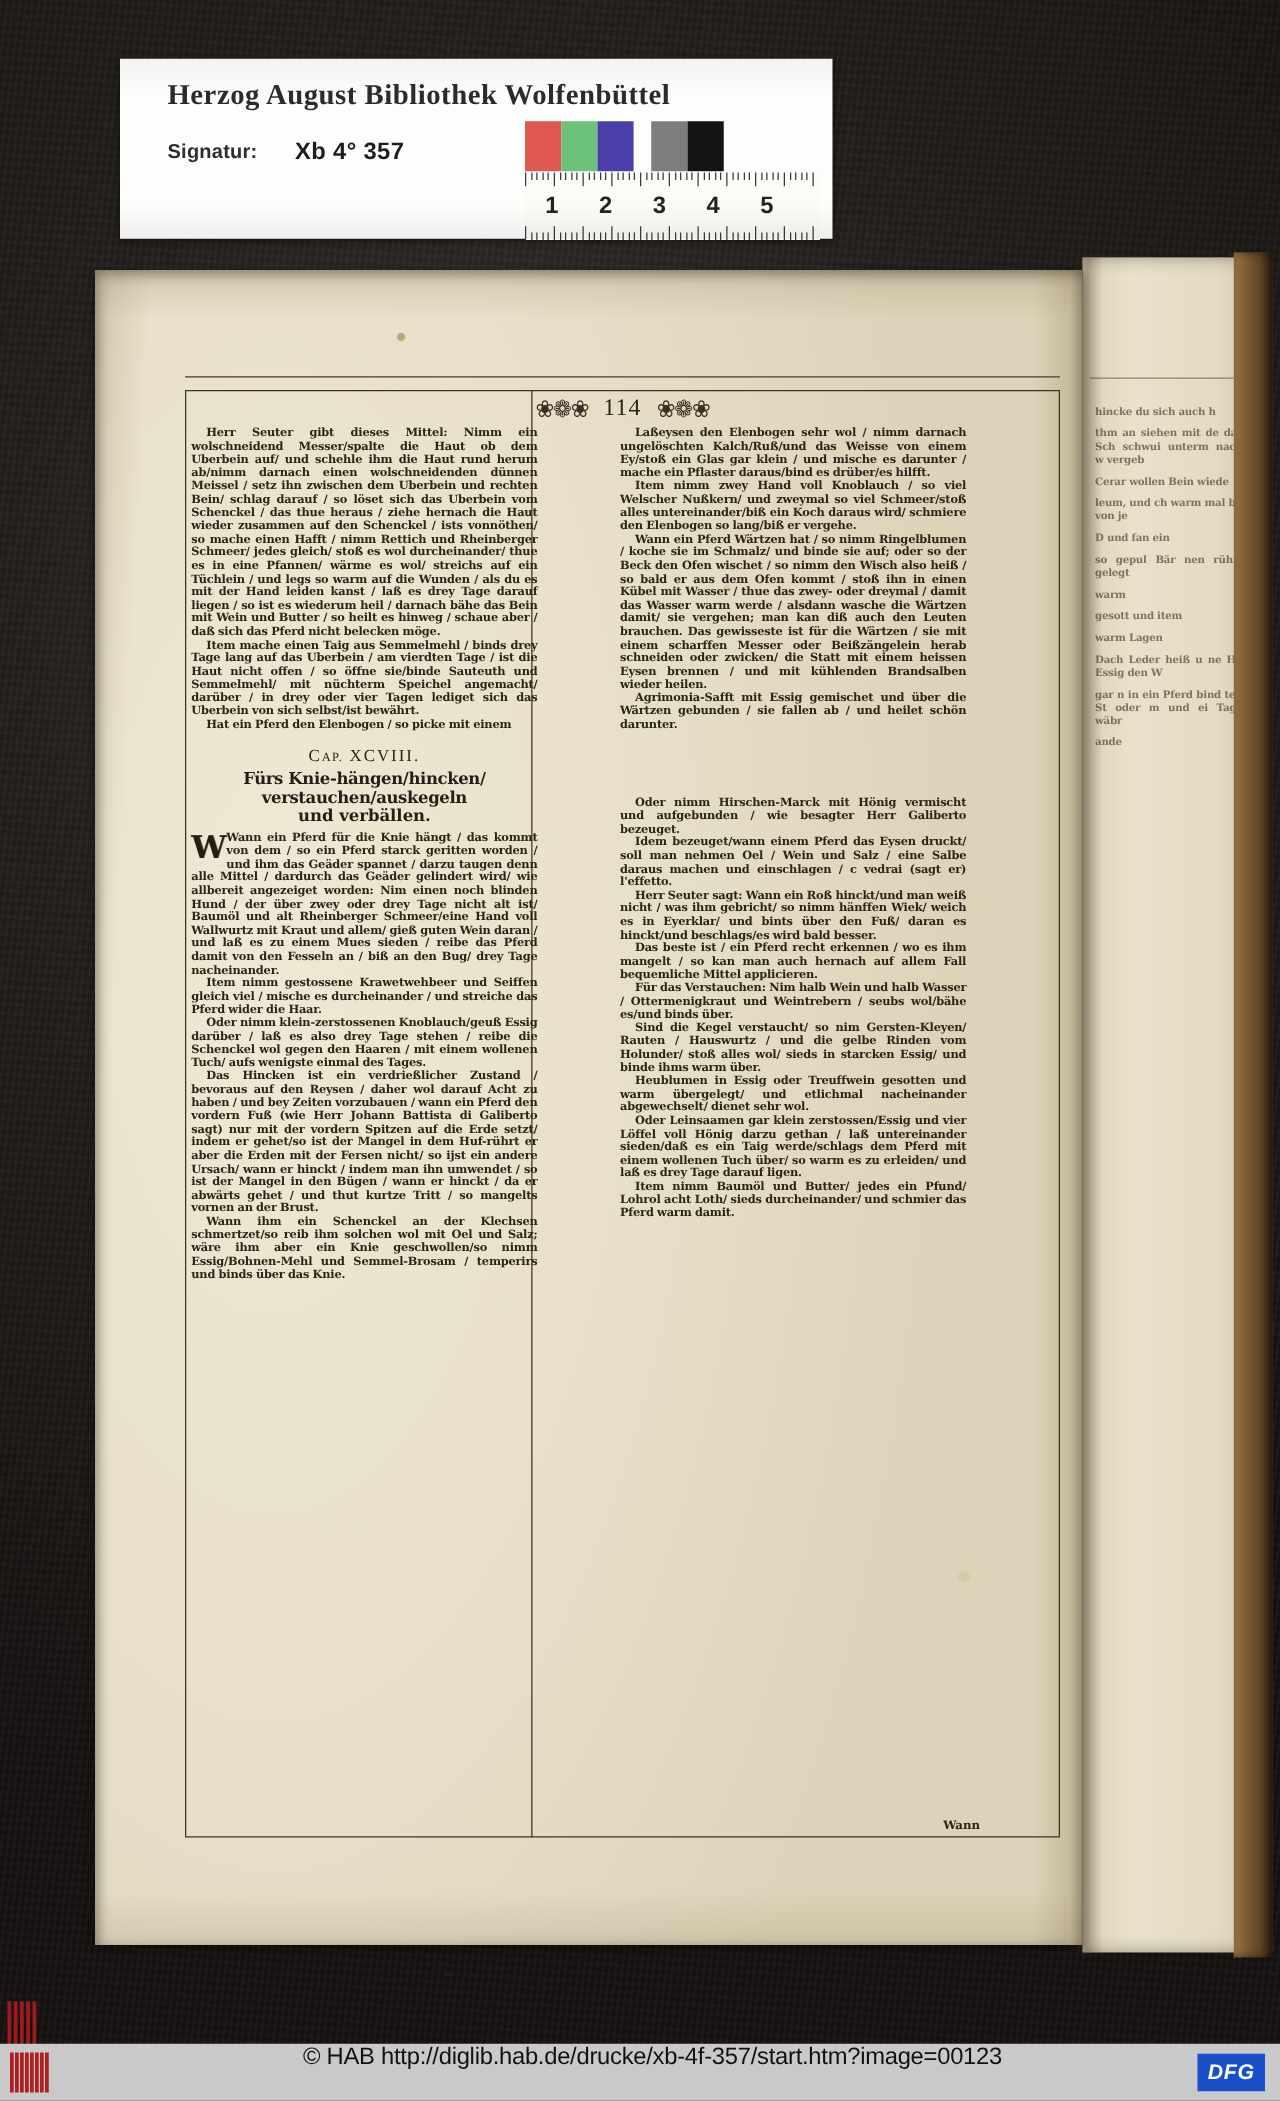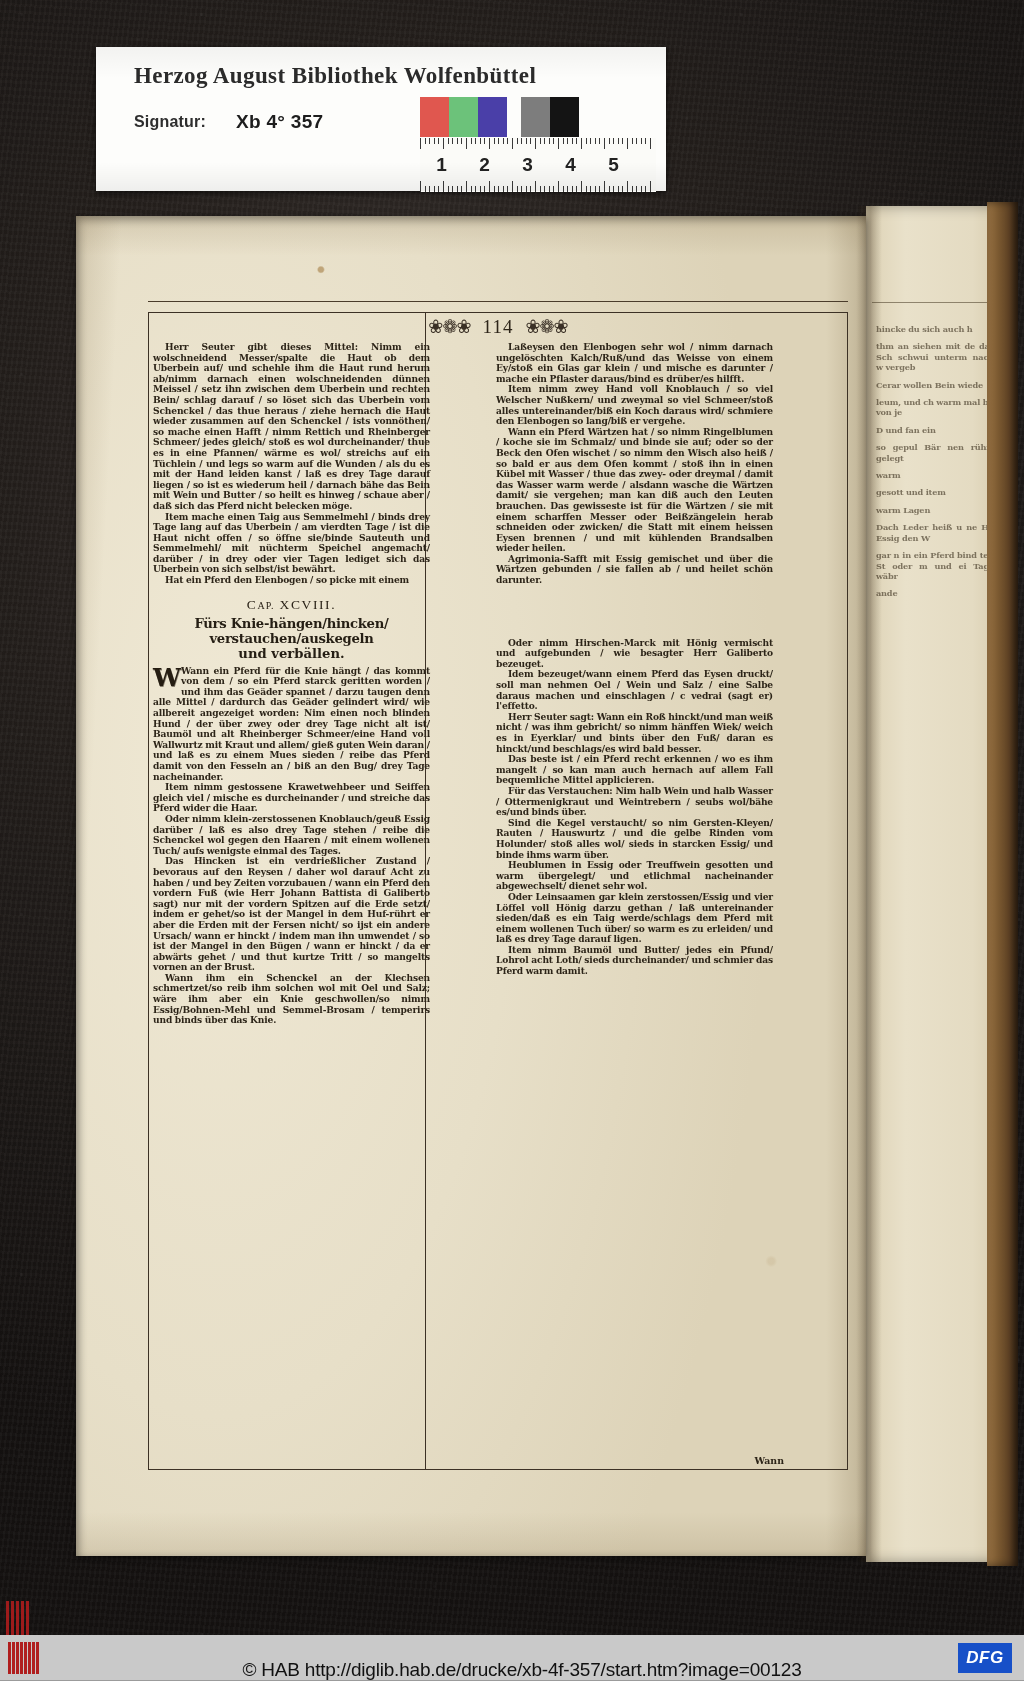--- a/index.html
+++ b/index.html
@@ -232,21 +232,21 @@
   .ghost p{margin:0 0 7px;}
   .ghost-rule{
     position:absolute;left:6px;top:96px;width:126px;height:1.2px;
     background:rgba(70,56,34,.55);
   }
 
   
   .footer{
     position:absolute;left:0;bottom:0;width:1024px;height:46px;
     background:#c9c9c9;
-    display:flex;align-items:flex-end;
+    display:flex;align-items:flex-start;
     z-index:12;
     box-shadow:0 -1px 0 #9b9b9b inset;
   }
   .barcode{
     position:absolute;left:8px;top:7px;width:48px;height:32px;
     display:flex;gap:1px;align-items:flex-end;
   }
   .barcode i{display:block;background:#b01e1e;width:3px;height:32px;}
   .footer-text{
     flex:1;text-align:center;

